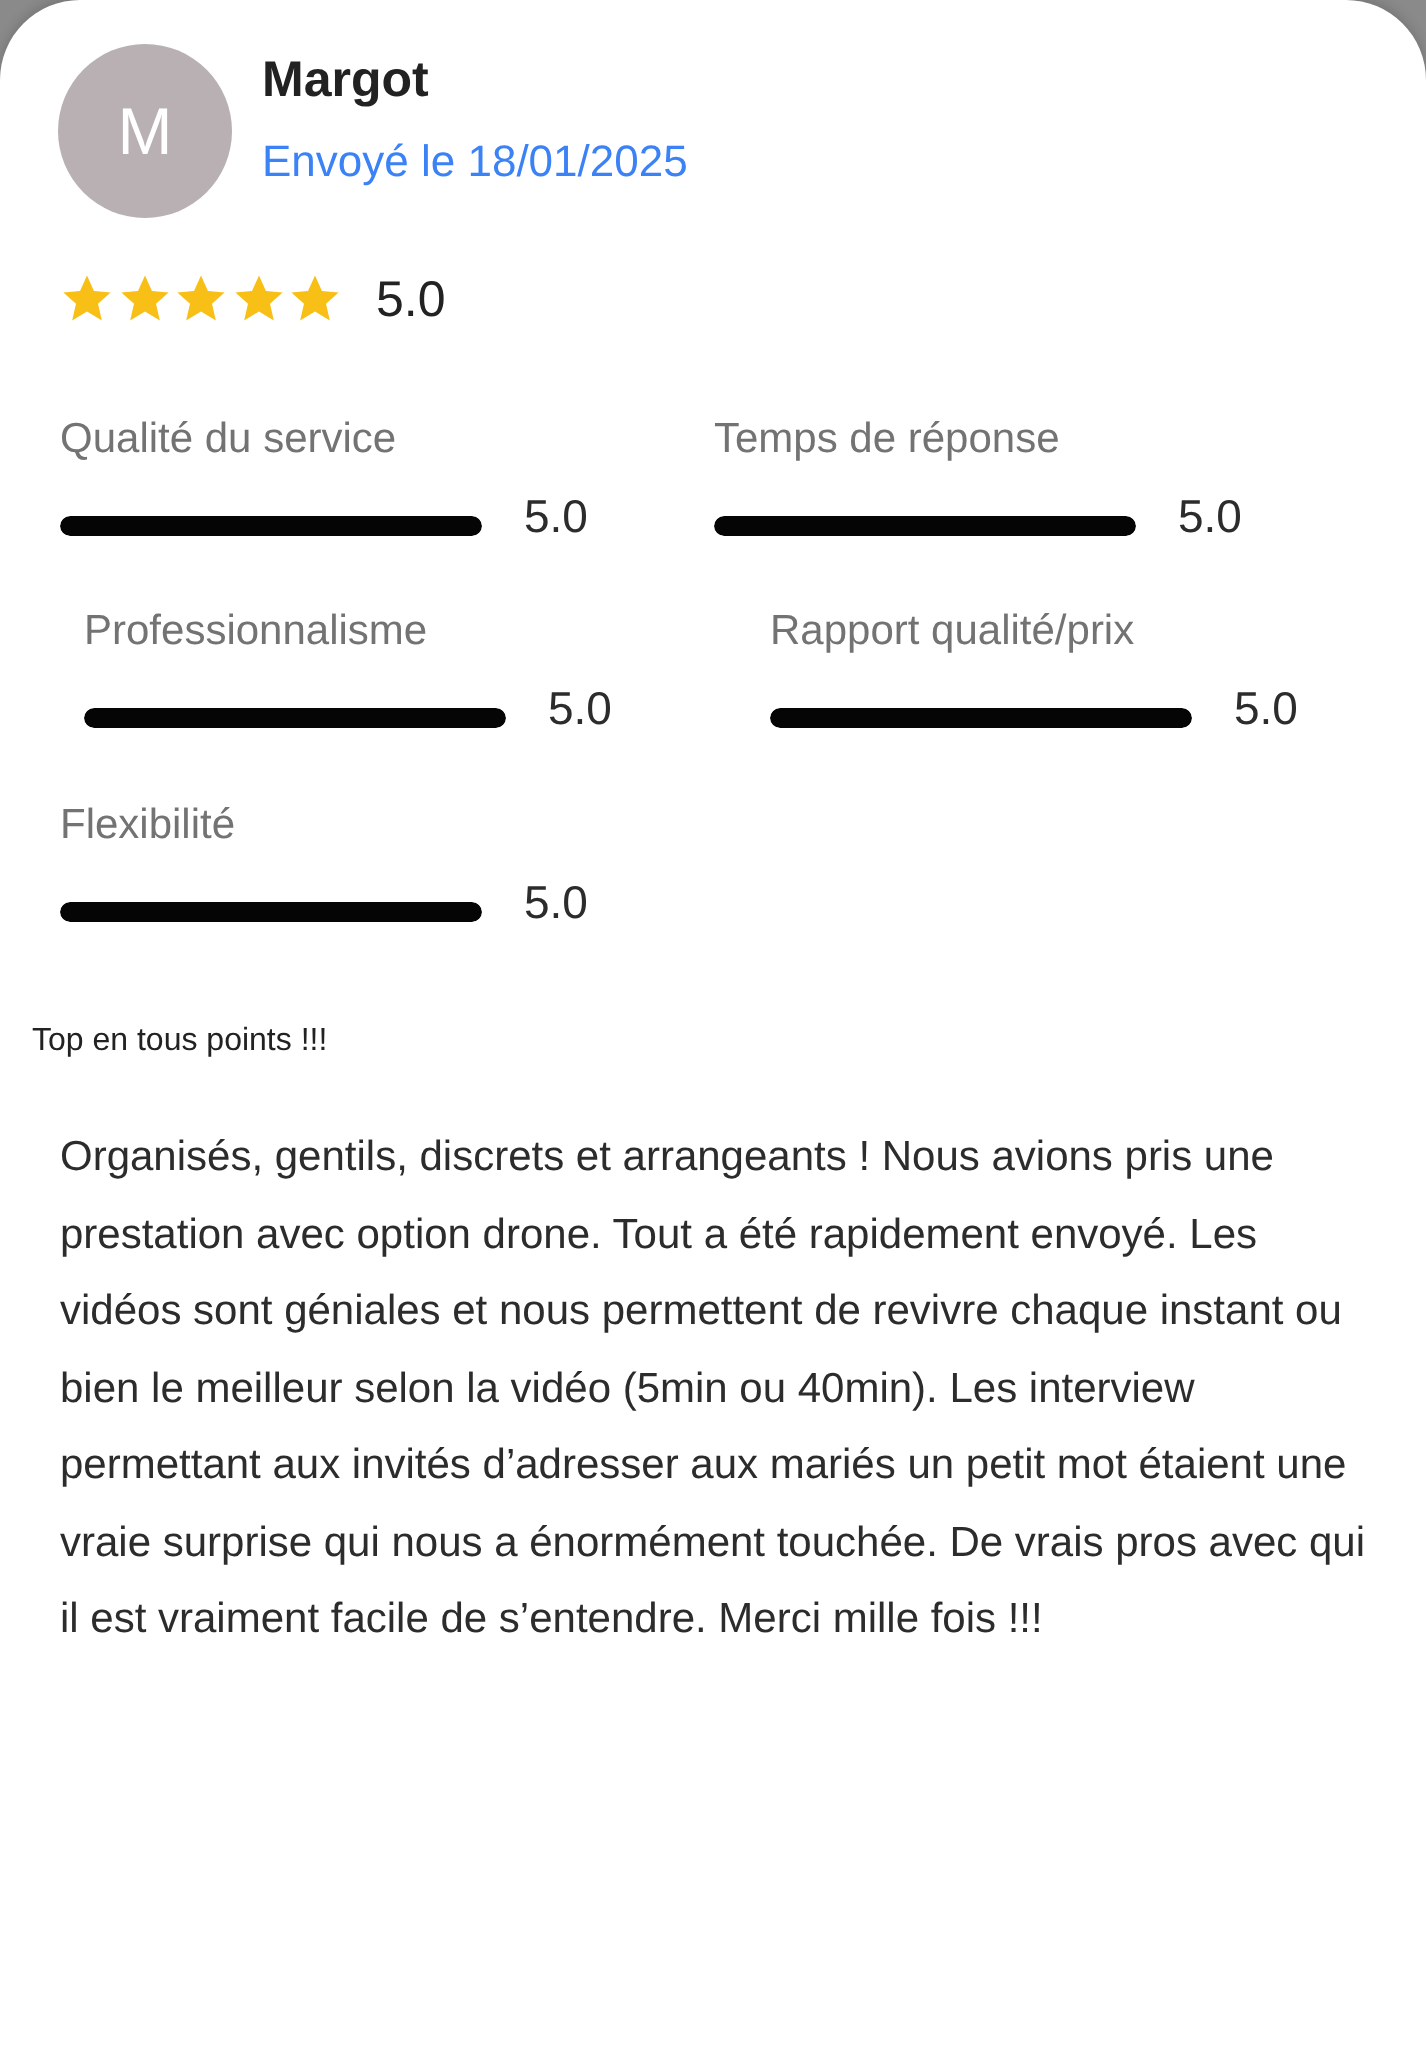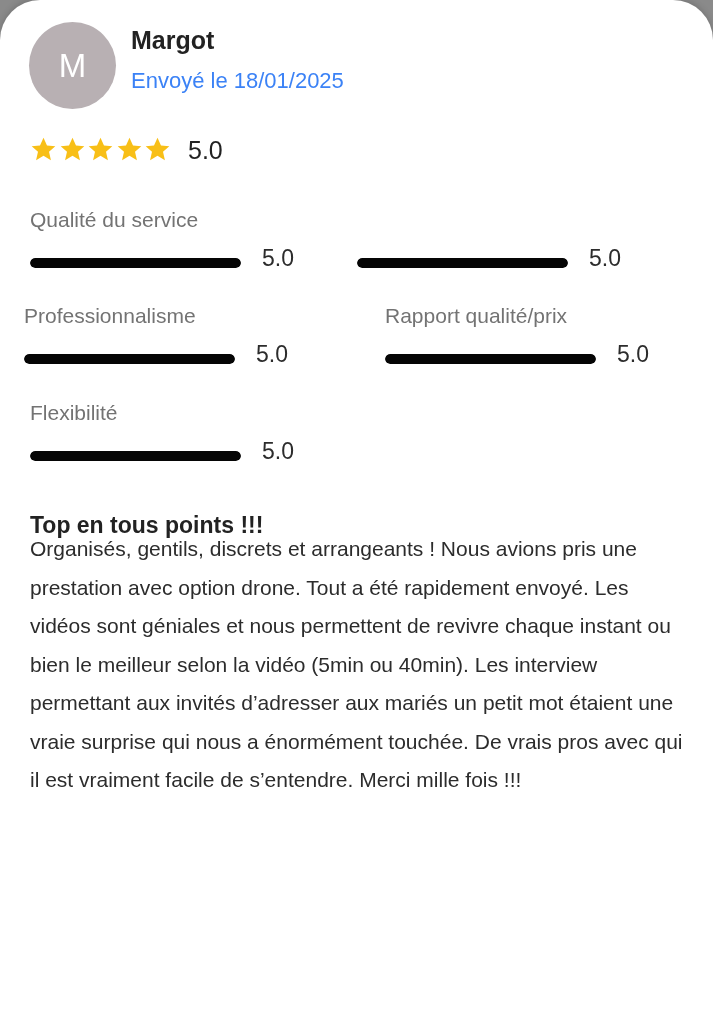--- a/index.html
+++ b/index.html
@@ -101,30 +101,30 @@
     }
     .criterion-value {
       position: absolute;
       left: 232px;
       top: 37px;
       font-size: 23px;
       color: #2c2c2c;
     }
     .review-title {
       position: absolute;
+      left: 16px;
+      top: 512px;
+      font-size: 16px;
+      font-weight: normal;
+      color: #222222;
+    }
+    .review-body {
+      position: absolute;
       left: 30px;
-      top: 512px;
-      font-size: 23px;
-      font-weight: bold;
-      color: #222222;
-    }
-    .review-body {
-      position: absolute;
-      left: 30px;
-      top: 530px;
+      top: 560px;
       width: 660px;
       font-size: 21px;
       line-height: 38.5px;
       color: #2c2c2c;
       margin: 0;
     }
   </style>
 </head>
 <body>
 
@@ -156,27 +156,28 @@
 
   <div class="criterion" style="left:30px; top:208px;">
     <div class="criterion-label">Qualité du service</div>
     <div class="criterion-bar">
       <div class="criterion-fill" style="width:100%"></div>
     </div>
     <div class="criterion-value">5.0</div>
   </div>
 
   <div class="criterion" style="left:357px; top:208px;">
-    <div class="criterion-bar">
-      <div class="criterion-fill" style="width:100%"></div>
-    </div>
-    <div class="criterion-value">5.0</div>
-  </div>
-
-  <div class="criterion" style="left:24px; top:304px;">
+    <div class="criterion-label">Temps de réponse</div>
+    <div class="criterion-bar">
+      <div class="criterion-fill" style="width:100%"></div>
+    </div>
+    <div class="criterion-value">5.0</div>
+  </div>
+
+  <div class="criterion" style="left:42px; top:304px;">
     <div class="criterion-label">Professionnalisme</div>
     <div class="criterion-bar">
       <div class="criterion-fill" style="width:100%"></div>
     </div>
     <div class="criterion-value">5.0</div>
   </div>
 
   <div class="criterion" style="left:357px; top:304px;margin-left:28px;">
     <div class="criterion-label">Rapport qualité/prix</div>
     <div class="criterion-bar">

